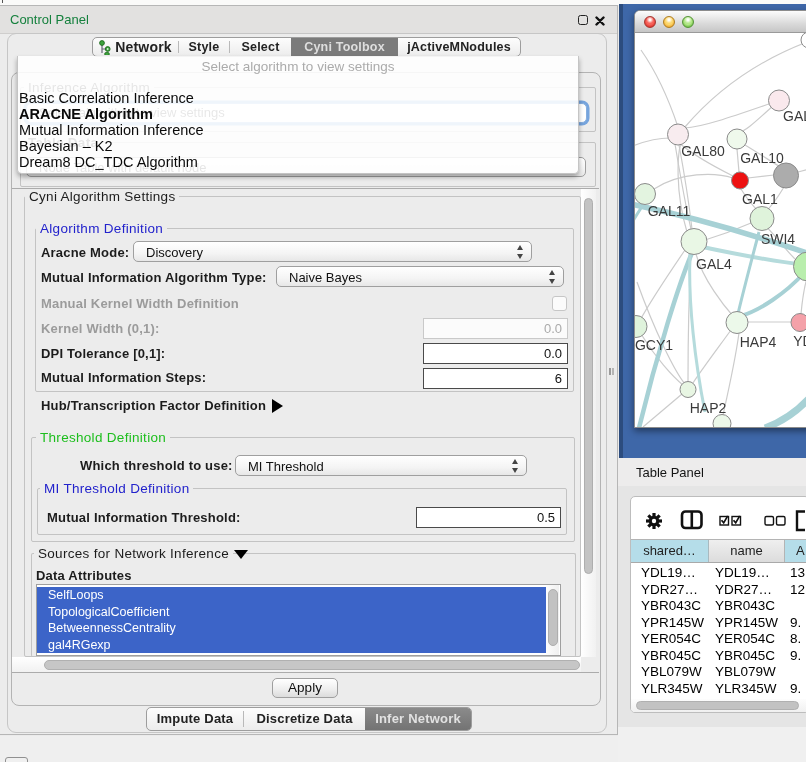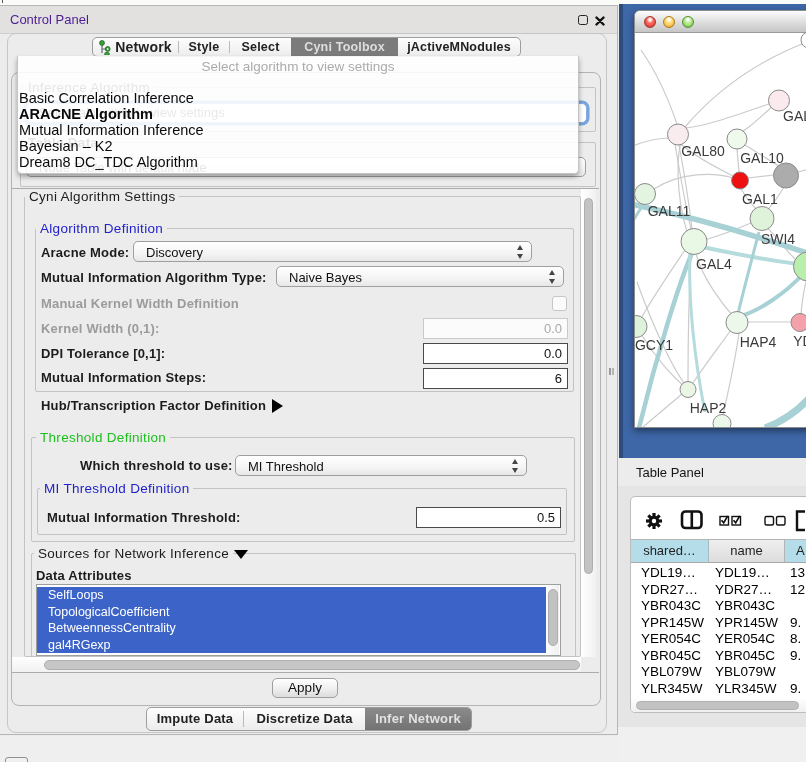--- a/index.html
+++ b/index.html
@@ -29,21 +29,21 @@
 </head>
 <body>
 <div id="stage">
 
   <div class="abs" style="left:0;top:0;width:806px;height:5px;background:#fafaf9;"></div>
   <div class="abs" style="left:2px;top:0;width:1px;height:3px;background:#555;"></div>
 
   <div class="abs" id="cpwin" style="left:0;top:5px;width:618px;height:730px;background:#ececec;border:1px solid #b6b6b6;border-left:none;box-sizing:border-box;">
 
     <div class="abs" style="left:0;top:0;width:100%;height:27px;background:#e2e1e0;border-bottom:1px solid #cfcecd;"></div>
-    <div class="abs" style="left:10px;top:0;height:27px;line-height:27px;font-size:13px;color:#4c1d95;text-align:center;">Control Panel</div>
+    <div class="abs" style="left:10px;top:0;height:27px;line-height:27px;font-size:13px;color:#15803d;text-align:center;">Control Panel</div>
     <div class="abs" style="left:578px;top:9px;width:8px;height:8px;border:1.6px solid #222;border-radius:2.5px;"></div>
     <svg class="abs" style="left:595px;top:10px;" width="10" height="10" viewBox="0 0 10 10">
       <path d="M1.5 1.5 L8.5 8.5 M8.5 1.5 L1.5 8.5" stroke="#111" stroke-width="2.4" stroke-linecap="round"></path>
     </svg>
   </div>
 
   <div class="abs" style="left:7px;top:33px;width:600px;height:700px;border:1px solid #c6c6c6;border-radius:9px;box-sizing:border-box;"></div>
 
   <div class="abs" style="left:11px;top:72px;width:588px;height:632px;border:1px solid #b3b3b3;border-radius:8px;background:#ececec;"></div>
 

